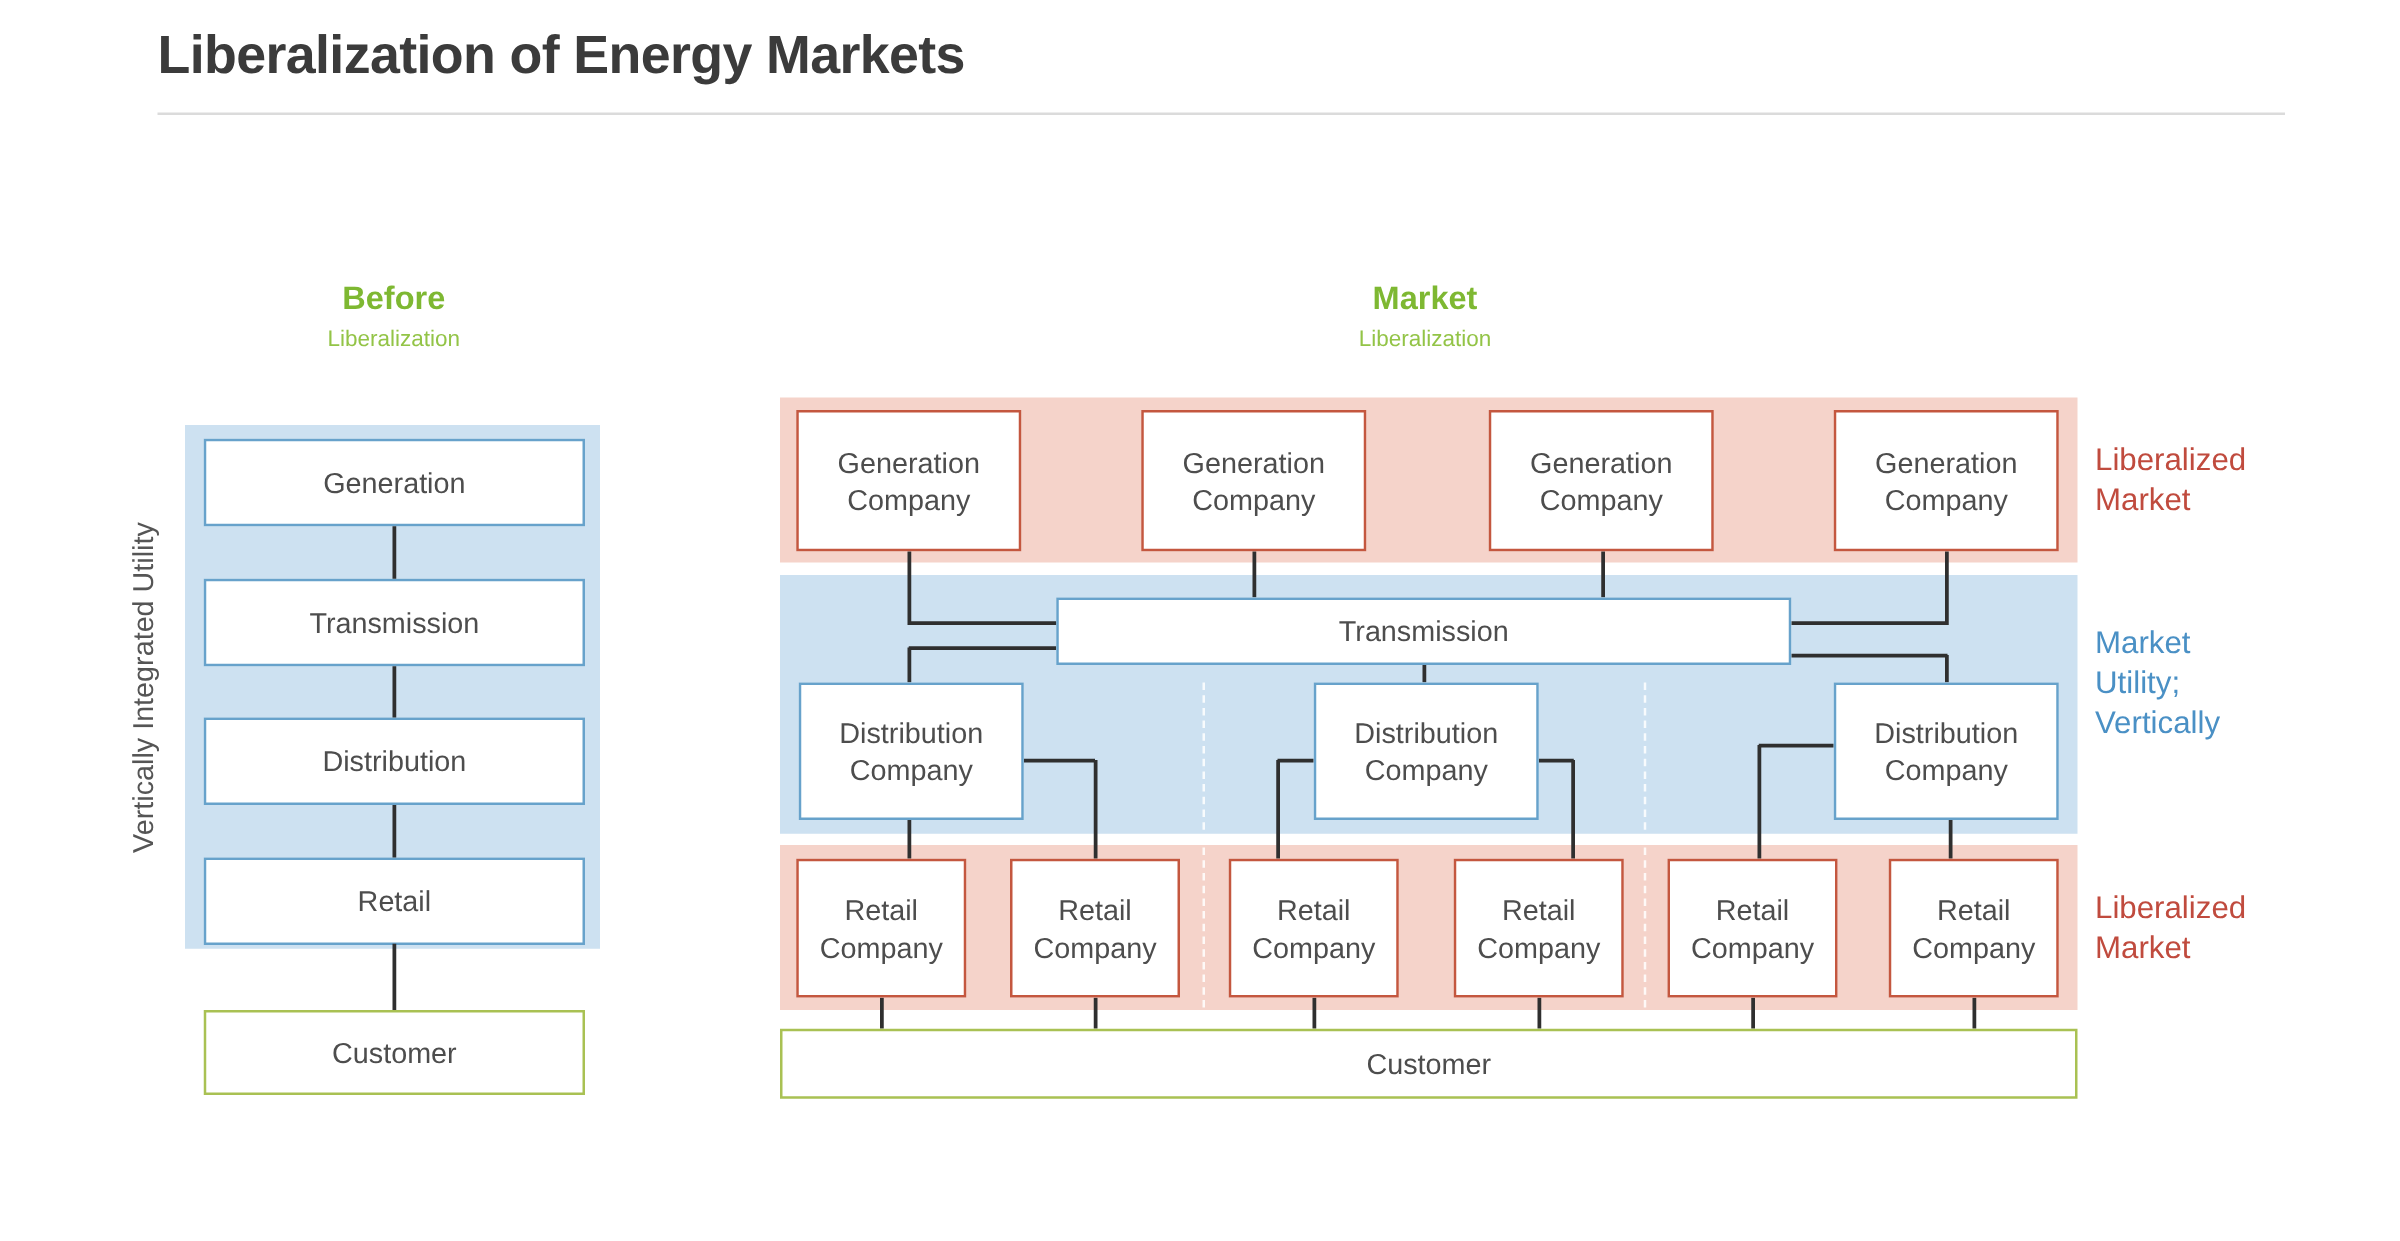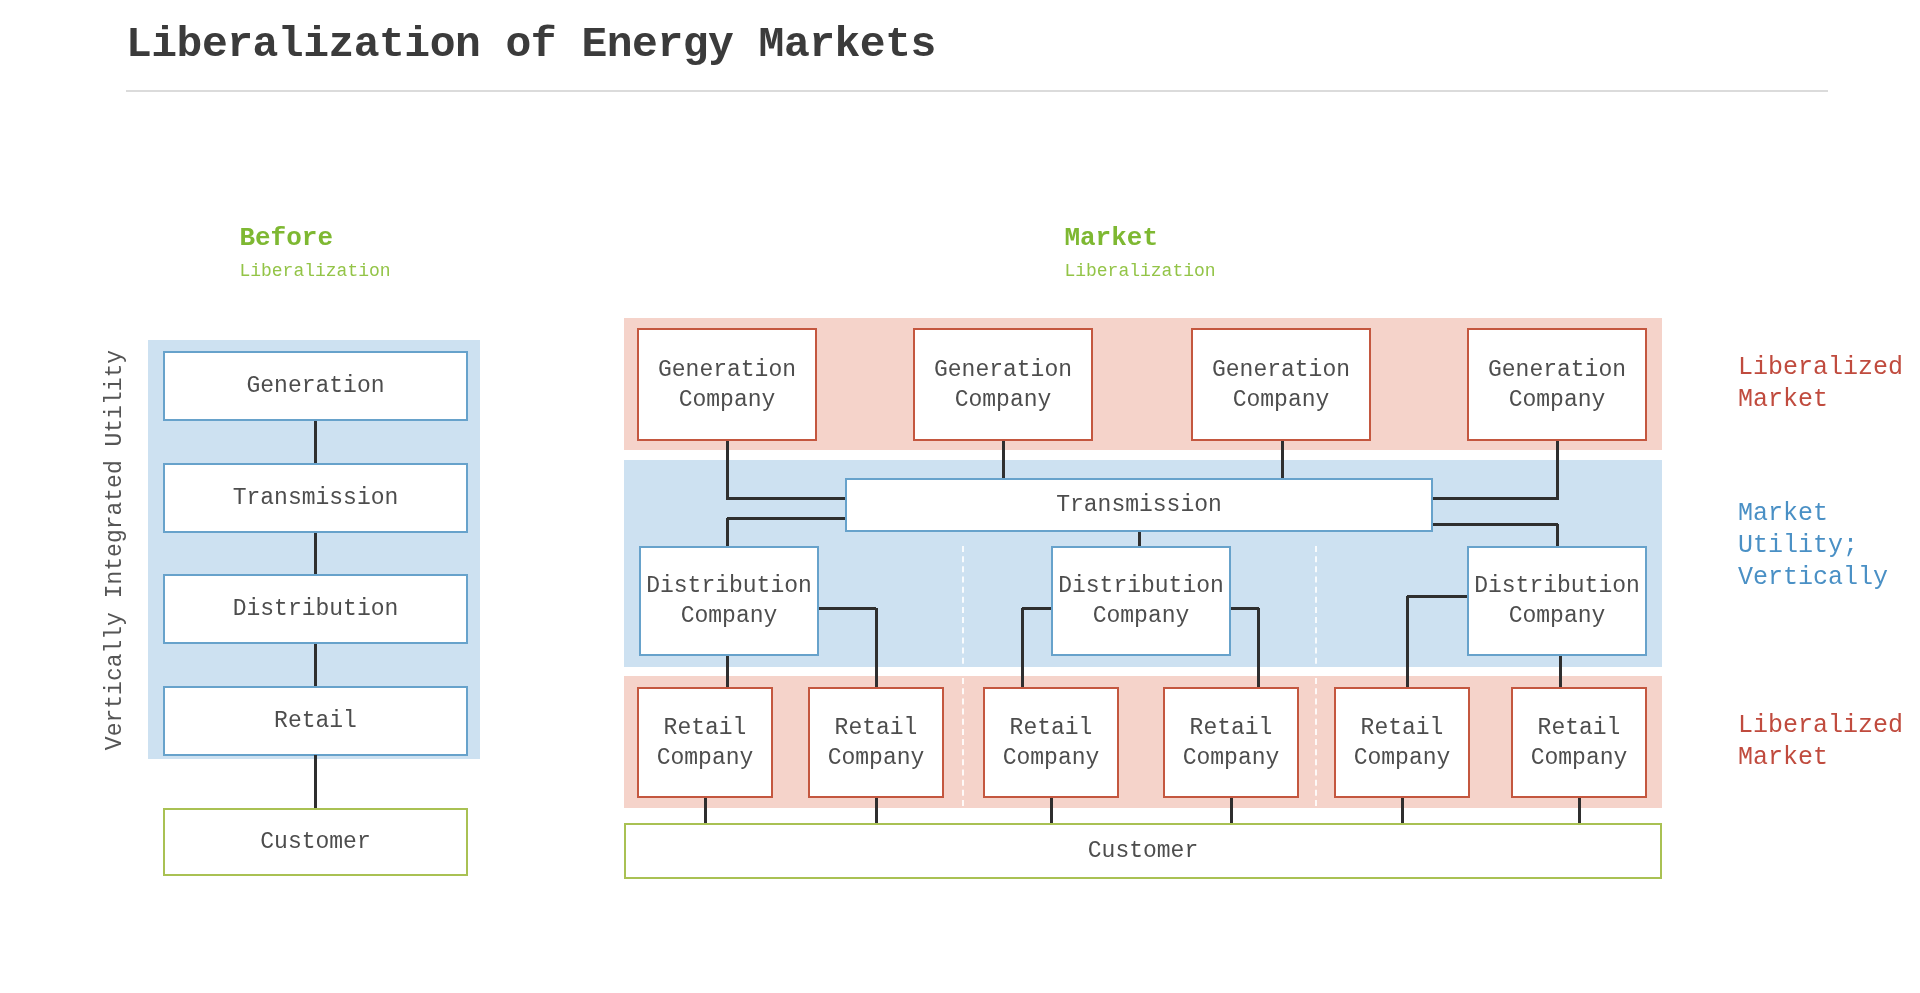--- a/index.html
+++ b/index.html
@@ -1,47 +1,47 @@
 <!DOCTYPE html>
 <html style="--green-bold: #7eb832; --green-light: #93c447; --pink-band: #f5d3ca; --blue-band: #cde1f1; --blue-border: #67a2cb; --red-border: #c4573f; --green-border: #a9c153; --line: #2f2f2f; --label-red: #c04b3e; --label-blue: #4a90c5;"><head>
 <meta charset="utf-8">
 <style>
   html,body{margin:0;padding:0;background:#ffffff;}
   #stage{
     position:relative;width:1920px;height:993px;background:#fff;overflow:hidden;
-    font-family:Liberation Mono, monospace;
+    font-family:Liberation Sans, sans-serif;
   }
   #page-title{
     position:absolute;left:126px;top:20px;
     font-size:43px;font-weight:700;color:#3b3b3b;letter-spacing:-0.5px;
   }
   #title-rule{
     position:absolute;left:126px;top:90px;width:1702px;height:2px;background:#dbdbdb;
   }
-  .heading{position:absolute;text-align:left;transform:translateX(-50%);line-height:33px;}
+  .heading{position:absolute;text-align:center;transform:translateX(-50%);line-height:33px;}
   .heading .hb{font-size:26px;font-weight:700;color:var(--green-bold,#7eb832);}
   .heading .hl{font-size:18px;font-weight:400;color:var(--green-light,#93c447);}
   .band{position:absolute;}
   .band.pink{background:var(--pink-band,#f5d3ca);}
   .band.blue{background:var(--blue-band,#cde1f1);}
   .node{
     position:absolute;background:#ffffff;display:flex;flex-direction:column;
     align-items:center;justify-content:center;text-align:center;
     color:#4d4d4d;font-size:23px;line-height:30px;box-sizing:border-box;
   }
   .node.blue-border{border:2px solid var(--blue-border,#67a2cb);}
   .node.red-border{border:2px solid var(--red-border,#c4573f);}
   .node.green-border{border:2px solid var(--green-border,#a9c153);}
   .cline{position:absolute;background:var(--line,#2f2f2f);}
   .dash{position:absolute;width:0;border-left:2px dashed rgba(255,255,255,0.85);}
   #viu-label{
     position:absolute;left:115px;top:550px;transform:translate(-50%,-50%) rotate(-90deg);
     white-space:nowrap;font-size:23px;color:#555555;
   }
-  .annotation{position:absolute;left:1738px;font-size:25px;line-height:32px;}
+  .annotation{position:absolute;left:1676px;font-size:25px;line-height:32px;}
 </style>
 </head>
 <body>
 
 <div id="stage">
 
   <div id="page-title">Liberalization of Energy Markets</div>
   <div id="title-rule"></div>
 
   <div class="heading" style="left:315px;top:222px;">

